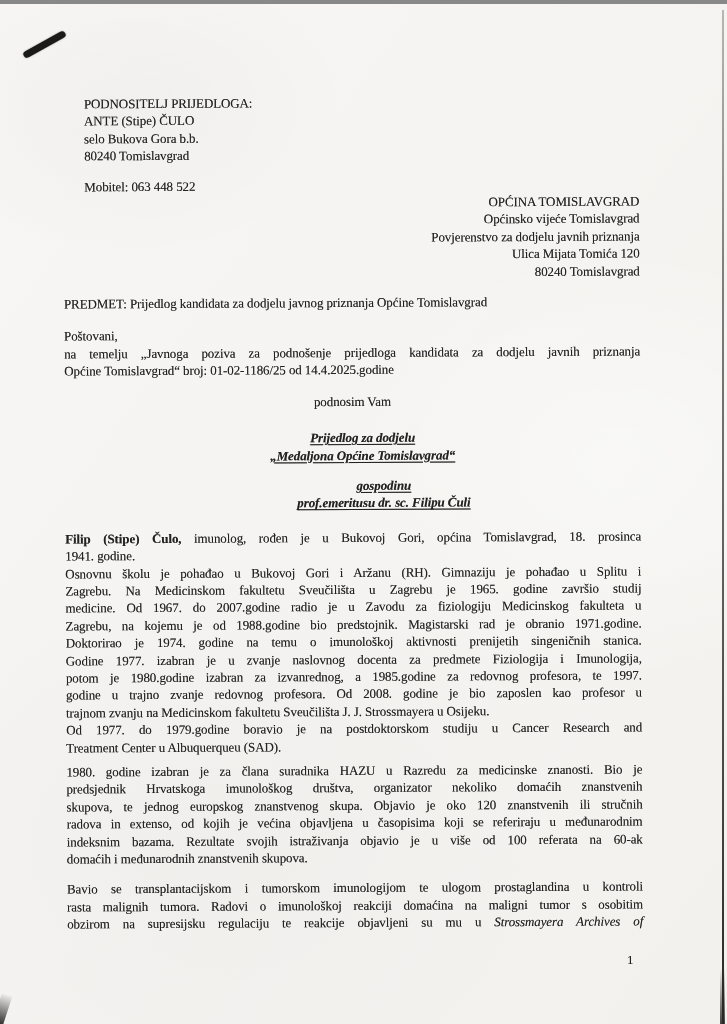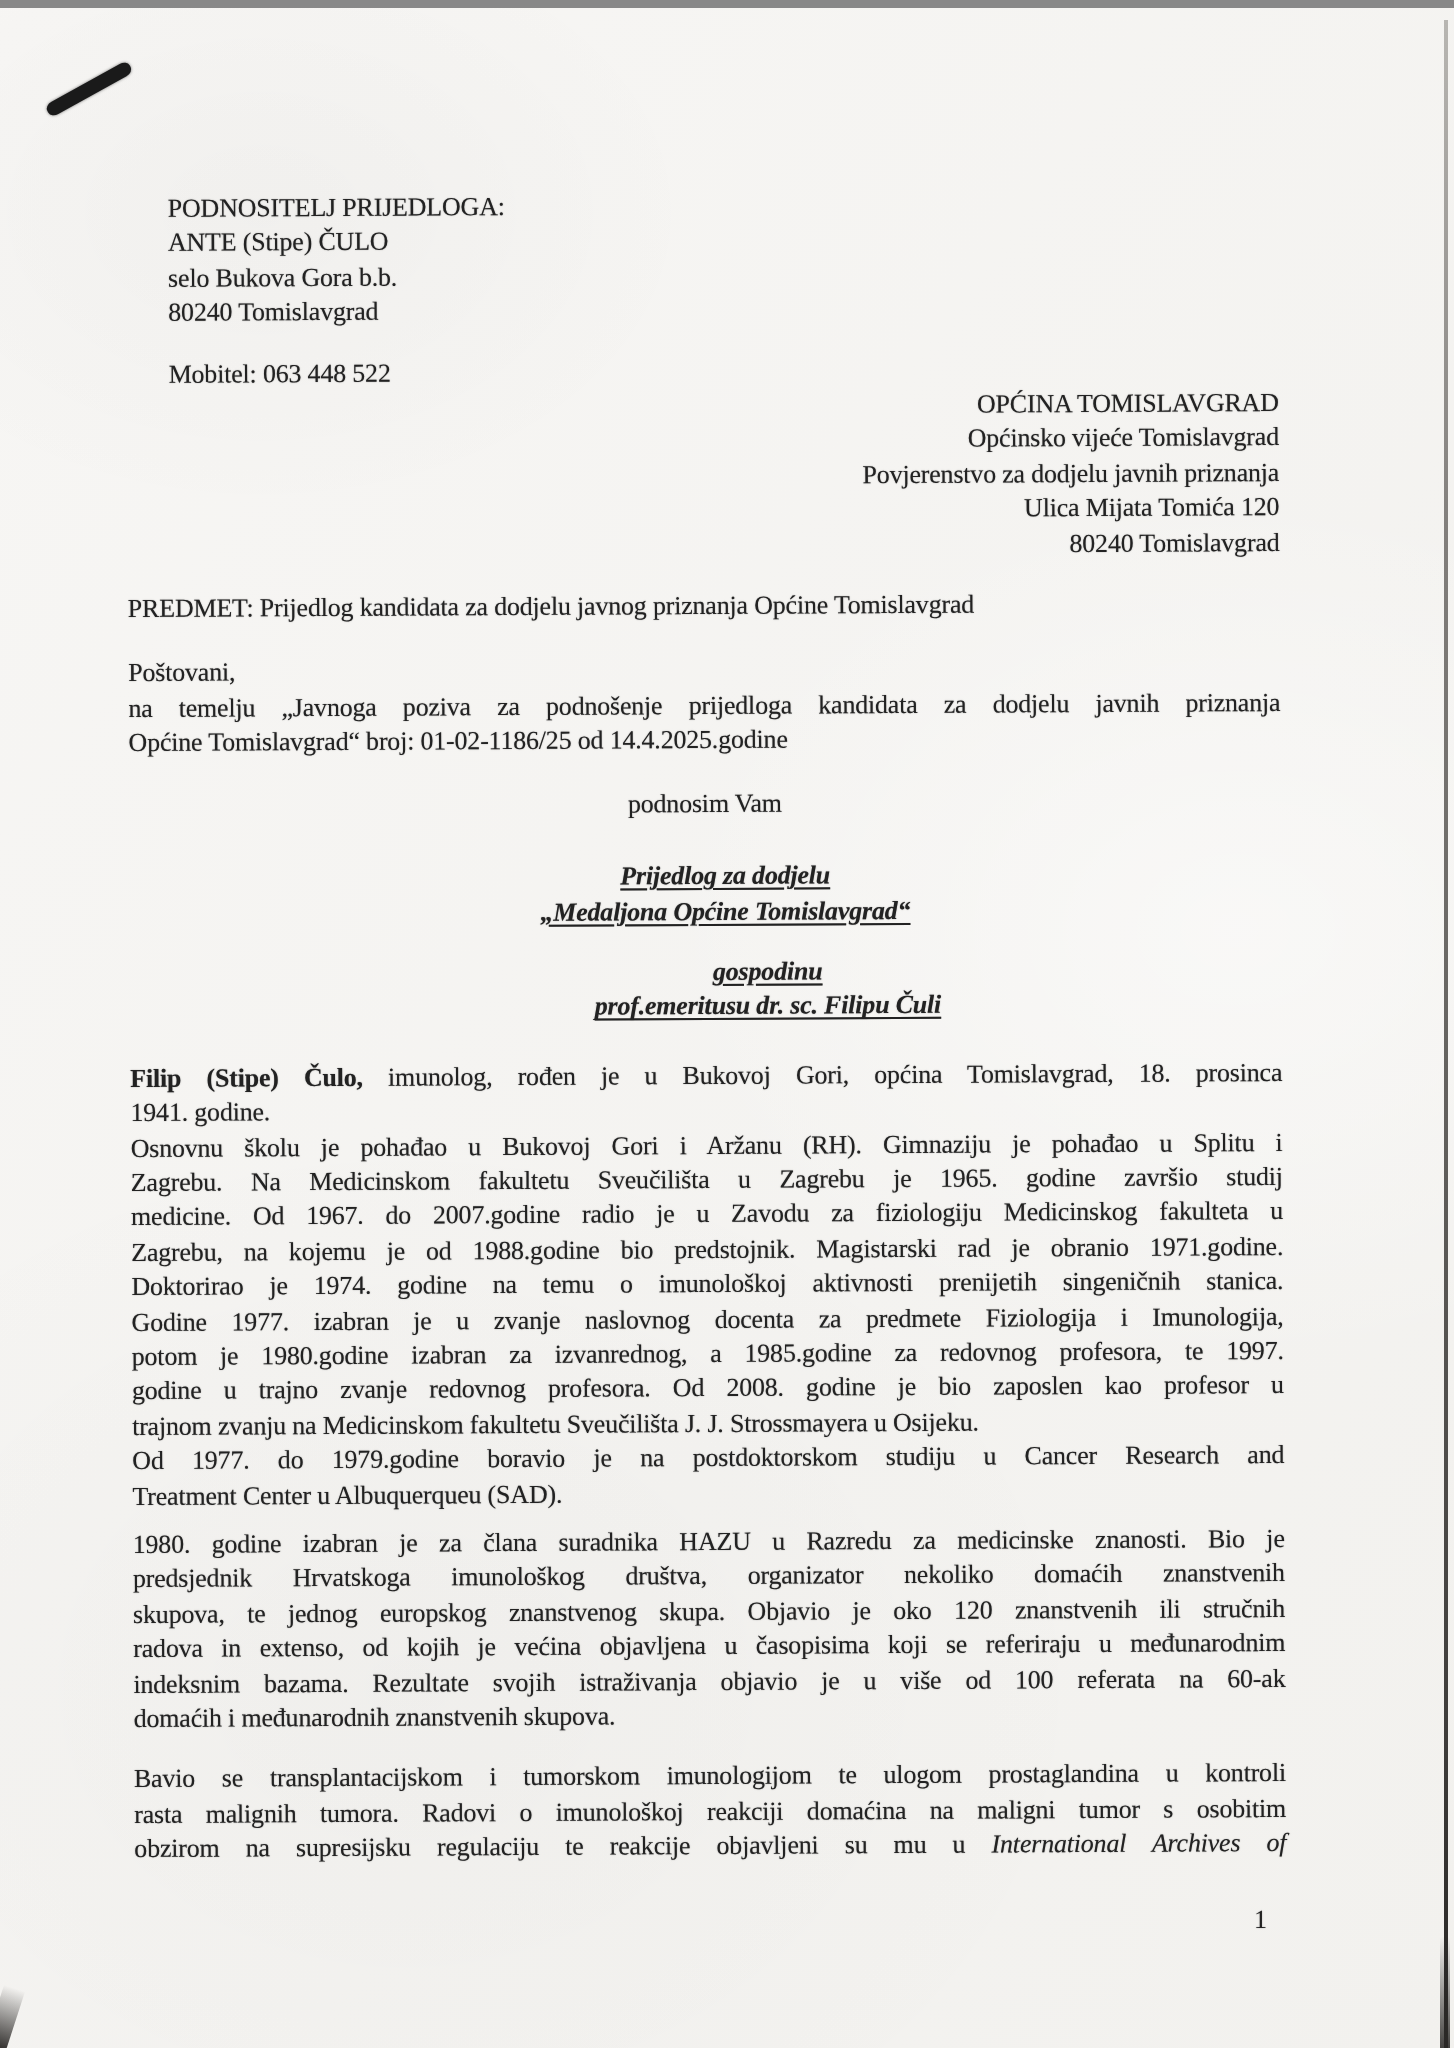--- a/index.html
+++ b/index.html
@@ -135,19 +135,19 @@
       <div class="jline">predsjednik Hrvatskoga imunološkog društva, organizator nekoliko domaćih znanstvenih</div>
       <div class="jline">skupova, te jednog europskog znanstvenog skupa. Objavio je oko 120 znanstvenih ili stručnih</div>
       <div class="jline">radova in extenso, od kojih je većina objavljena u časopisima koji se referiraju u međunarodnim</div>
       <div class="jline">indeksnim bazama. Rezultate svojih istraživanja objavio je u više od 100 referata na 60-ak</div>
       <div>domaćih i međunarodnih znanstvenih skupova.</div>
     </div>
 
     <div class="p5">
       <div class="jline">Bavio se transplantacijskom i tumorskom imunologijom te ulogom prostaglandina u kontroli</div>
       <div class="jline">rasta malignih tumora. Radovi o imunološkoj reakciji domaćina na maligni tumor s osobitim</div>
-      <div class="jline"><span>obzirom na supresijsku regulaciju te reakcije objavljeni su mu u </span><i>International Archives of</i></div>
+      <div class="jline"><span>obzirom na supresijsku regulaciju te reakcije objavljeni su mu u </span><i>Strossmayera Archives of</i></div>
     </div>
 
   </div>
 
   <div class="page-num">1</div>
 </div>
 
 </body></html>

